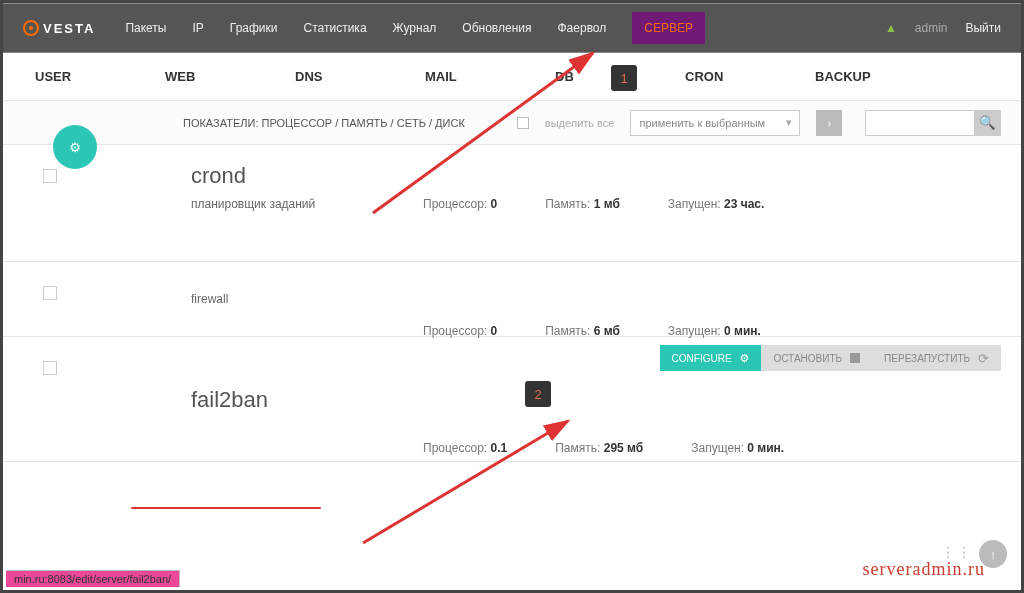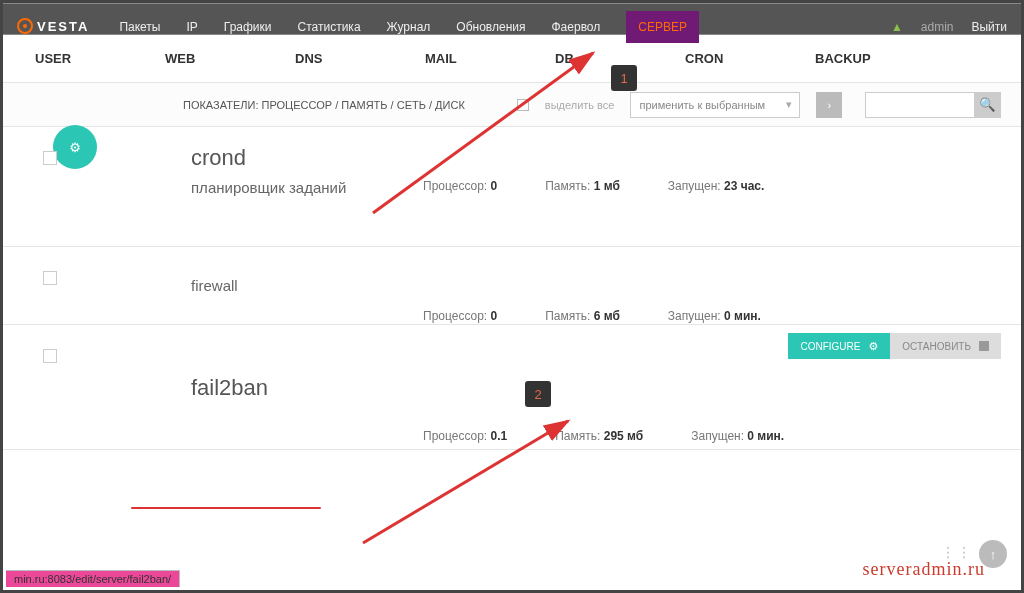--- a/index.html
+++ b/index.html
@@ -14,24 +14,24 @@
     height: 593px;
     overflow: hidden;
     border: 3px solid #444;
   }
 
   
   .topbar {
     background: #555;
     border-top: 1px solid #888;
     border-bottom: 1px solid #888;
-    height: 32px;
+    height: 50px;
     display: flex;
-    align-items: flex-end;
-    padding: 0 14px;
+    align-items: center;
+    padding: 0 20px;
     color: #ddd;
   }
   .logo { display: flex; align-items: center; gap: 4px; font-weight: bold; color: #fff; letter-spacing: 2px; }
   .logo-mark {
     width: 16px; height: 16px; border: 2px solid #ff6a00; border-radius: 50%;
     display:inline-flex; align-items:center; justify-content:center;
   }
   .logo-mark::after { content:""; width:4px; height:4px; background:#ff6a00; border-radius:50%; }
   .topnav { display: flex; gap: 26px; margin-left: 30px; }
   .topnav a { color: #eee; font-size: 12px; cursor: pointer; }
@@ -85,21 +85,21 @@
   .go-btn { width:26px; height:26px; background:#bbb; color:#fff; display:flex;align-items:center;justify-content:center; cursor:pointer;}
   .search-wrap { margin-left:auto; margin-right:20px; display:flex; }
   .search-wrap input { border:1px solid #ccc; height:26px; width:110px; padding:0 6px; }
   .search-wrap button { width:26px; height:26px; background:#ccc; border:0; color:#fff; cursor:pointer; display:flex;align-items:center;justify-content:center;}
 
   
   .services { }
   .row { position:relative; border-bottom:1px solid #e5e5e5; padding: 22px 20px 26px 188px; }
   .row .chk { position:absolute; left:40px; top:24px; width:14px; height:14px; border:1px solid #ccc; background:#fff;}
   .svc-name { font-size:22px; color:#555; margin-bottom:8px; }
-  .svc-desc { font-size:15px; color:#666; }
+  .svc-desc { font-size:12px; color:#666; }
   .metrics { position:absolute; top:52px; left:420px; right:20px; display:flex; gap:48px; font-size:12px; color:#777;}
   .metrics b { color:#333; font-weight:bold; }
   .row.first { padding-top:18px; padding-bottom:50px;}
   .row.third { padding-top:50px; padding-bottom:40px;}
   .row.third .metrics { top: 64px; margin-top: 40px; }
   .row.second { padding-top:30px; padding-bottom:30px;}
   .row.second .metrics { top: 62px; }
 
   
   .action-bar {
@@ -242,20 +242,24 @@
 
     <div class="action-bar">
       <div class="ab conf">
         <span>CONFIGURE</span>
         <span class="ic-gear"></span>
       </div>
       <div class="ab">
         <span>ОСТАНОВИТЬ</span>
         <span class="ic-stop"></span>
       </div>
+      <div class="ab">
+        <span>ПЕРЕЗАПУСТИТЬ</span>
+        <span class="ic-reload"></span>
+      </div>
     </div>
 
     <div class="svc-name">fail2ban</div>
     <div class="metrics">
       <span><span>Процессор:</span> <b>0.1</b></span>
       <span><span>Память:</span> <b>295 мб</b></span>
       <span><span>Запущен:</span> <b>0 мин.</b></span>
     </div>
   </div>
 

